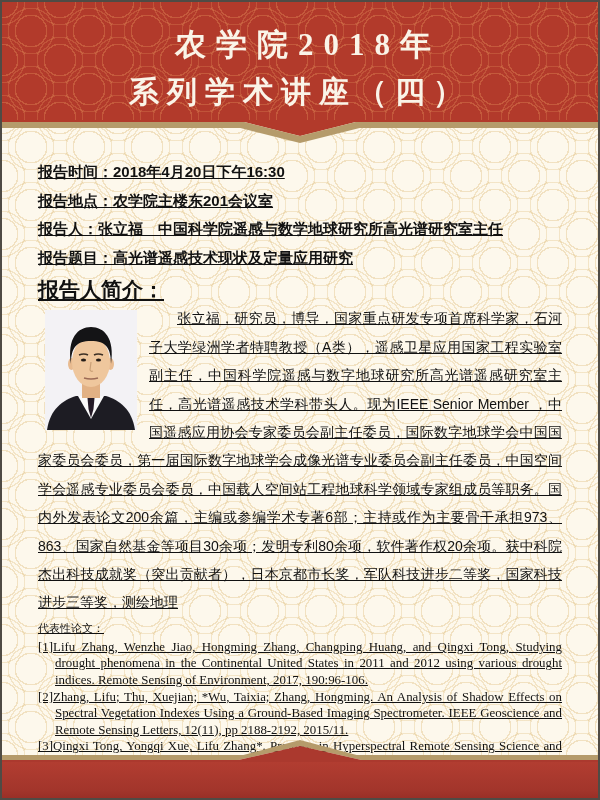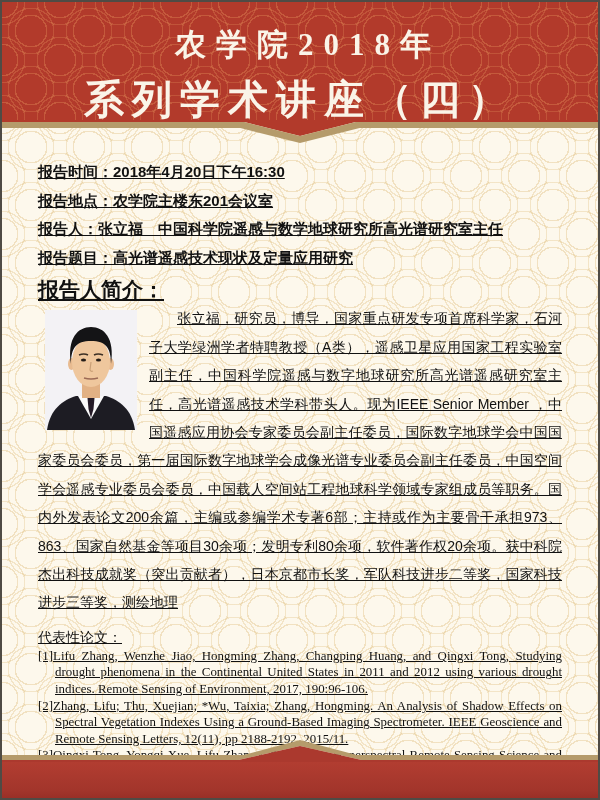--- a/index.html
+++ b/index.html
@@ -37,21 +37,21 @@
   }
   .title-line {
     position:absolute; left:0; width:100%;
     text-align:center;
     font-family:"Liberation Serif", serif;
     font-weight:bold;
     color:#faf4e8;
     white-space:nowrap;
   }
   .title-line.l1 { top:22px; font-size:31px; letter-spacing:10px;padding-left:8px; }
-  .title-line.l2 { top:70px; font-size:40px; letter-spacing:8px; }
+  .title-line.l2 { top:70px; font-size:30px; letter-spacing:8px; }
 
   .edge-svg { position:absolute; left:0; width:100%; height:24px; display:block; }
   .edge-svg.top { top:118px; }
   .edge-svg.bottom { bottom:36px; }
 
   
   .footer-band {
     position:absolute; bottom:0; left:0; width:100%; height:36px;
     background:linear-gradient(180deg,#b23d31 0%, #a2352b 80%, #992f27 100%);
   }
@@ -69,21 +69,21 @@
     font-size:14px; line-height:28.4px; text-align:justify;
   }
   .bio-body .indent { display:inline-block; width:2em; }
   .photo {
     float:left;
     width:92px; height:120px;
     margin:6px 12px 2px 7px;
     background:#f2f1f4;
     display:block;
   }
-  .papers-heading { font-size:14px; line-height:22px; margin-top:9px; }
+  .papers-heading { font-size:11px; line-height:22px; }
   .papers {
     font-family:"Liberation Serif", serif;
     font-size:12.9px; line-height:16.6px;
     text-align:justify;
   }
   .paper { padding-left:17px; text-indent:-17px; margin:0; }
 </style>
 </head>
 <body>
 

